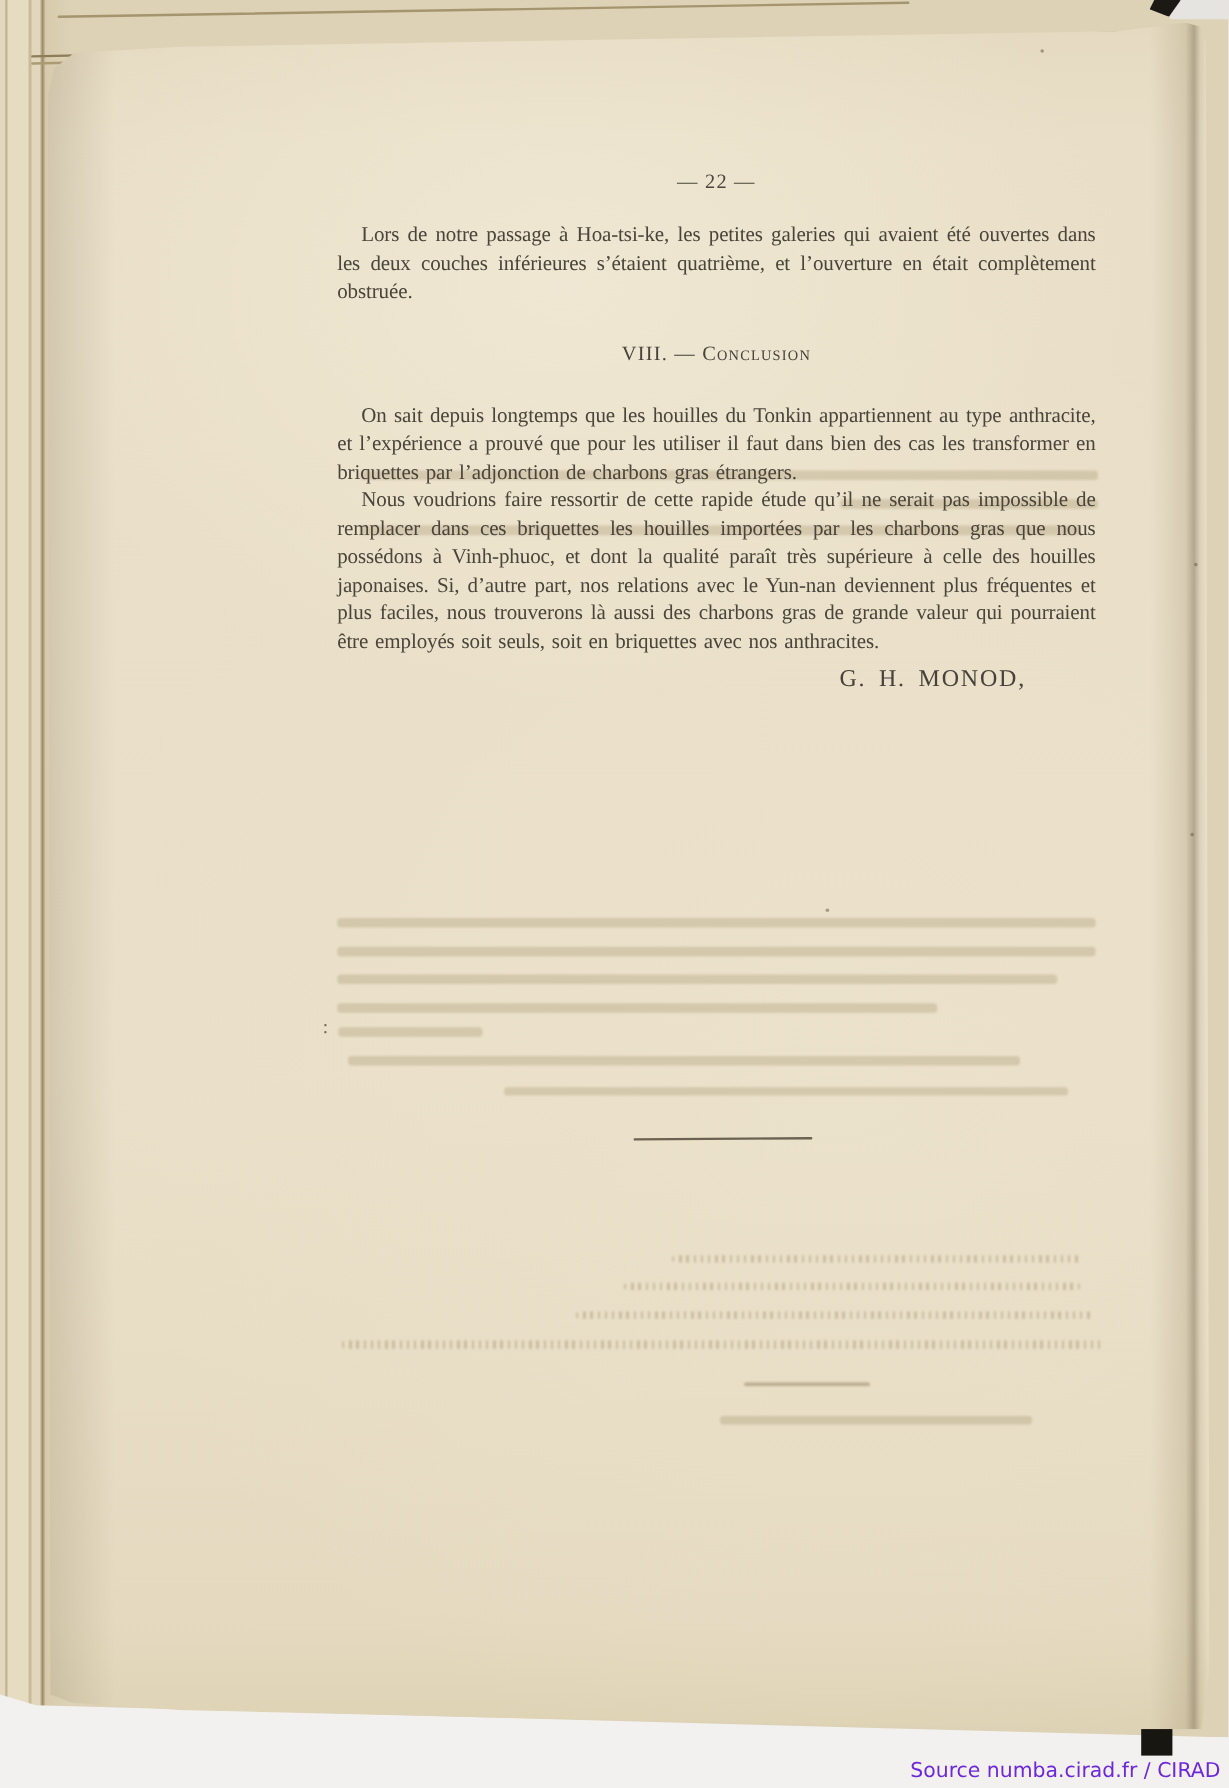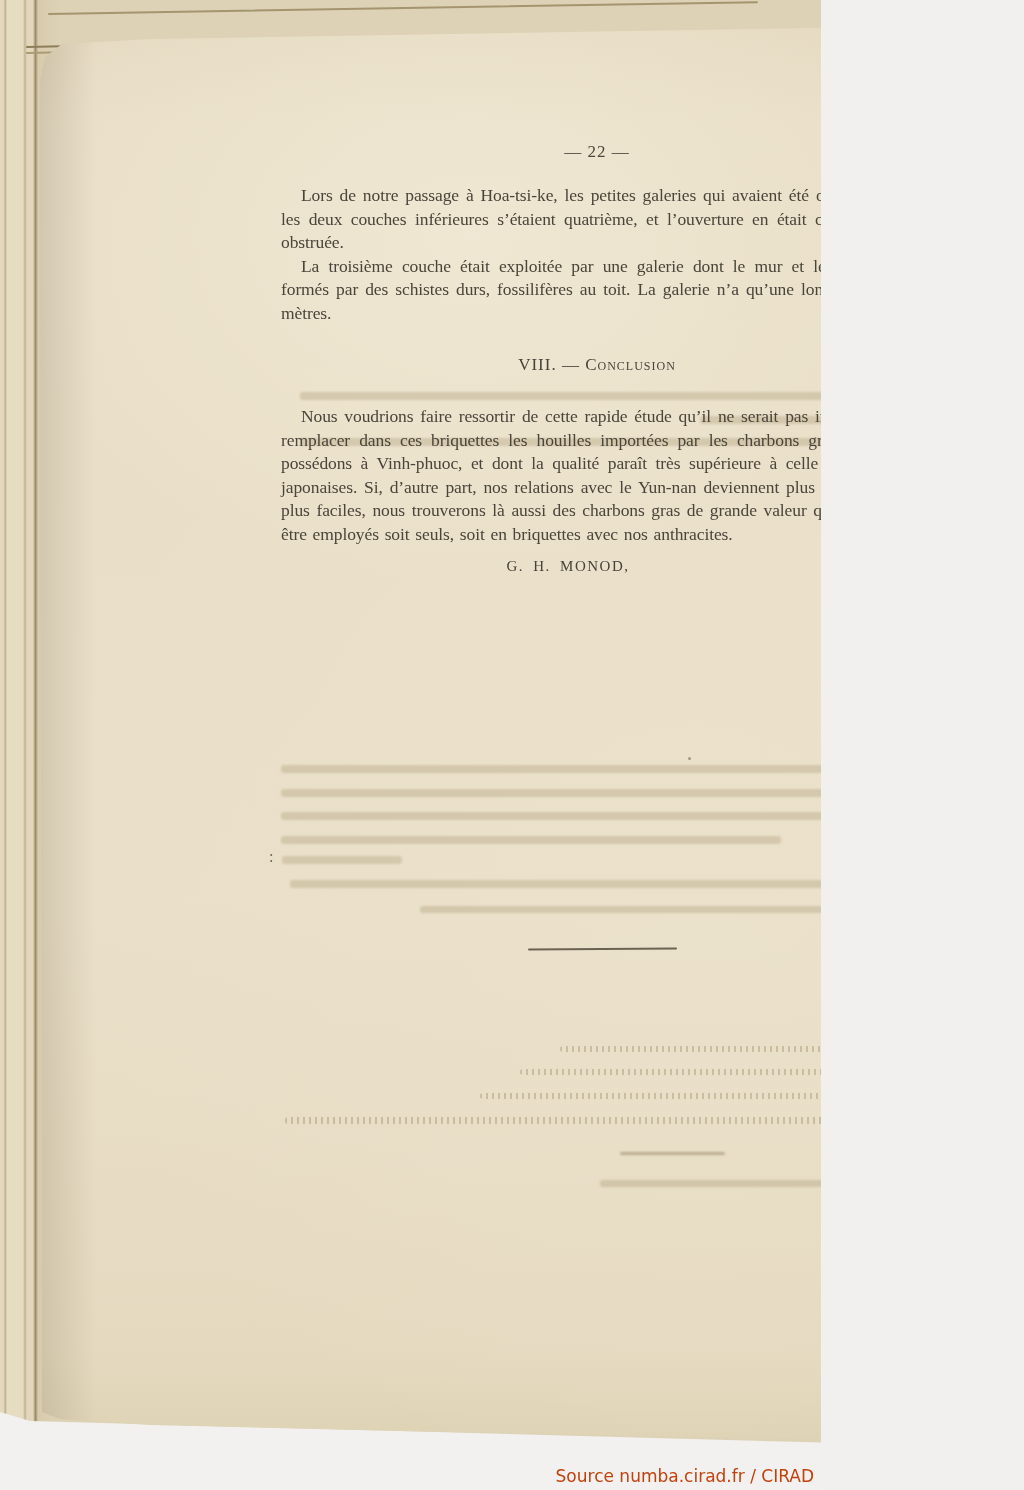--- a/index.html
+++ b/index.html
@@ -1,16 +1,16 @@
 <!DOCTYPE html>
 <html><head>
 <meta charset="utf-8">
 <style>
   html,body{margin:0;padding:0;background:#f1f0ee;}
-  .scan{position:relative;width:821px;height:1490px;overflow:hidden;background:#f2f1ef;
+  .scan{position:relative;width:1024px;height:1490px;overflow:hidden;background:#f2f1ef;
         font-family:"Liberation Serif","DejaVu Serif",serif;}
 
   
   .underpages{position:absolute;left:0;top:0;width:1024px;height:1448px;
     clip-path:polygon(0 0,1024px 0,1024px 1448px,30px 1421px,0 1412px);
     background:
       linear-gradient(90deg,#e3d8be 0,#e3d8be 4px,#b7a783 5px,#e6dcc2 7px,#e6dcc2 23px,
                       #c2b28e 25px,#e2d7bc 27px,#e2d7bc 33px,#9a8a66 35.5px,#d8cbad 38px,#ddd2b6 60px,#ddd2b6 100%);
   }
   .edgeline{position:absolute;height:2px;transform-origin:left center;border-radius:2px;}
@@ -43,38 +43,38 @@
 
   
   .pageno{position:absolute;left:281px;top:142px;width:632px;text-align:center;
     font-size:17px;letter-spacing:1px;color:#4c463c;}
   .textblock{position:absolute;left:281px;top:184px;width:632px;color:#4a443a;}
   .textblock p{margin:0;text-indent:20px;text-align:justify;font-size:17.5px;line-height:23.5px;
     letter-spacing:-0.1px;word-spacing:1.5px;}
   .heading{margin:28px 0 28px 0;text-align:center;font-weight:normal;font-size:17px;line-height:24px;
     font-variant-caps:small-caps;letter-spacing:1px;color:#48423a;}
   .sig{margin-top:8px;}
-  .sig-name{text-align:center;padding-right:58px;font-size:15px;line-height:24px;letter-spacing:1.5px;
+  .sig-name{text-align:right;padding-right:58px;font-size:20px;line-height:24px;letter-spacing:1.5px;
     word-spacing:4px;color:#48423a;}
   .sig-title{text-align:right;padding-right:0px;font-style:italic;font-size:17.5px;line-height:28px;
     word-spacing:3px;color:#4a443a;}
   .midrule{position:absolute;left:528px;top:948px;width:149px;height:2px;background:#554b3c;
     transform:rotate(-0.4deg);opacity:.85;border-radius:1px;}
   .stray-colon{position:absolute;left:269px;top:848px;font-size:16px;color:rgba(70,62,48,.75);}
   .speck{position:absolute;width:3px;height:3px;border-radius:50%;background:#6b5d42;opacity:.55;}
 
   
   .ghost{position:absolute;filter:blur(1px);background:rgba(160,142,103,.30);border-radius:3px;}
   .ghost.dots{background:repeating-linear-gradient(90deg,rgba(150,132,95,.38) 0 2px,rgba(0,0,0,0) 2px 6px);
     filter:blur(0.7px);}
   .ghost.rule{background:rgba(130,113,80,.45);filter:blur(0.8px);}
 
   
   .footer{position:absolute;right:7px;bottom:4px;font-family:"DejaVu Sans","Liberation Sans",sans-serif;
-    font-size:17px;color:#c2410c;}
+    font-size:17px;color:#6d28d9;}
 </style>
 </head>
 <body>
 
 <div class="scan">
 
   <div class="underpages">
     <div class="edgeline e1"></div>
     <div class="edgeline e2"></div>
     <div class="edgeline e3"></div>
@@ -102,22 +102,22 @@
     <div class="ghost dots" style="left:520px;top:1069px;width:380px;height:6px"></div>
     <div class="ghost dots" style="left:480px;top:1093px;width:430px;height:6px"></div>
     <div class="ghost dots" style="left:285px;top:1117px;width:635px;height:7px"></div>
     <div class="ghost rule" style="left:620px;top:1152px;width:105px;height:3px"></div>
     <div class="ghost" style="left:600px;top:1180px;width:260px;height:7px"></div>
 
     <div class="pageno">— 22 —</div>
 
     <div class="textblock">
       <p>Lors de notre passage à Hoa-tsi-ke, les petites galeries qui avaient été ouvertes dans les deux couches inférieures s’étaient quatrième, et l’ouverture en était complètement obstruée.</p>
-      <p>La troisième couche était exploitée par une galerie dont le mur et le toit étaient formés par des schistes durs, fossilifères au toit. La galerie n’a qu’une longueur de six mètres.</p>
       <h2 class="heading">VIII. — Conclusion</h2>
+      <p>On sait depuis longtemps que les houilles du Tonkin appartiennent au type anthracite, et l’expérience a prouvé que pour les utiliser il faut dans bien des cas les transformer en briquettes par l’adjonction de charbons gras étrangers.</p>
       <p>Nous voudrions faire ressortir de cette rapide étude qu’il ne serait pas impossible de remplacer dans ces briquettes les houilles importées par les charbons gras que nous possédons à Vinh-phuoc, et dont la qualité paraît très supérieure à celle des houilles japonaises. Si, d’autre part, nos relations avec le Yun-nan deviennent plus fréquentes et plus faciles, nous trouverons là aussi des charbons gras de grande valeur qui pourraient être employés soit seuls, soit en briquettes avec nos anthracites.</p>
       <div class="sig">
         <div class="sig-name">G. H. MONOD,</div>
       </div>
     </div>
 
     <div class="stray-colon">:</div>
     <div class="midrule"></div>
 
     <div class="speck" style="left:867px;top:41px"></div>

